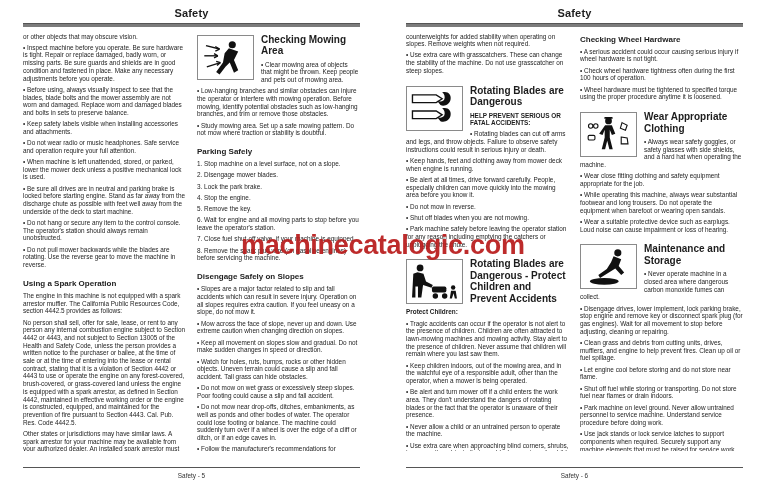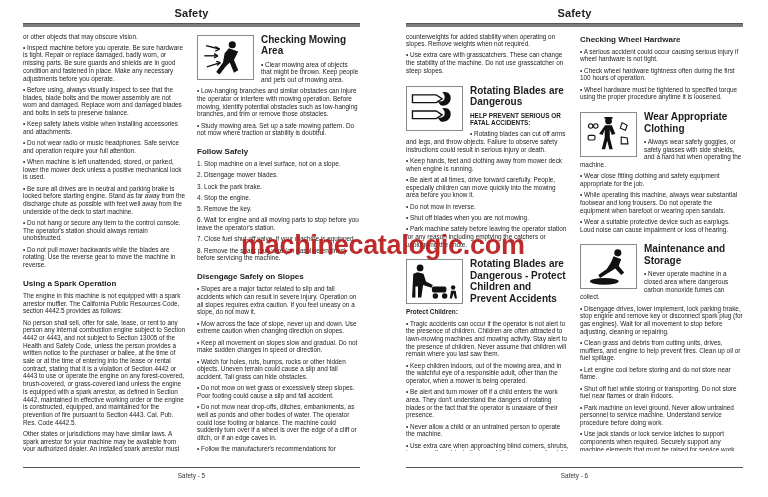--- a/index.html
+++ b/index.html
@@ -75,21 +75,21 @@
                   <path d="M8 34 L24 29"></path>
                   <path d="M24 29 l-5 -1.5 M24 29 l-4 3.5"></path>
                 </g>
               </svg>
             </span>
             <div class="gh">Checking Mowing Area</div>
             <p class="p">• Clear mowing area of objects that might be thrown. Keep people and pets out of mowing area.</p>
             <p class="p">• Low-hanging branches and similar obstacles can injure the operator or interfere with mowing operation. Before mowing, identify potential obstacles such as low-hanging branches, and trim or remove those obstacles.</p>
             <p class="p">• Study mowing area. Set up a safe mowing pattern. Do not mow where traction or stability is doubtful.</p>
           </div>
-          <div class="h">Follow Safely</div>
+          <div class="h">Parking Safely</div>
           <p class="p">1. Stop machine on a level surface, not on a slope.</p>
           <p class="p">2. Disengage mower blades.</p>
           <p class="p">3. Lock the park brake.</p>
           <p class="p">4. Stop the engine.</p>
           <p class="p">5. Remove the key.</p>
           <p class="p">6. Wait for engine and all moving parts to stop before you leave the operator's station.</p>
           <p class="p">7. Close fuel shut-off valve, if your machine is equipped.</p>
           <p class="p">8. Remove the spark plug wire (on gasoline engines) before servicing the machine.</p>
           <div class="h">Disengage Safely on Slopes</div>
           <p class="p">• Slopes are a major factor related to slip and fall accidents which can result in severe injury. Operation on all slopes requires extra caution. If you feel uneasy on a slope, do not mow it.</p>

